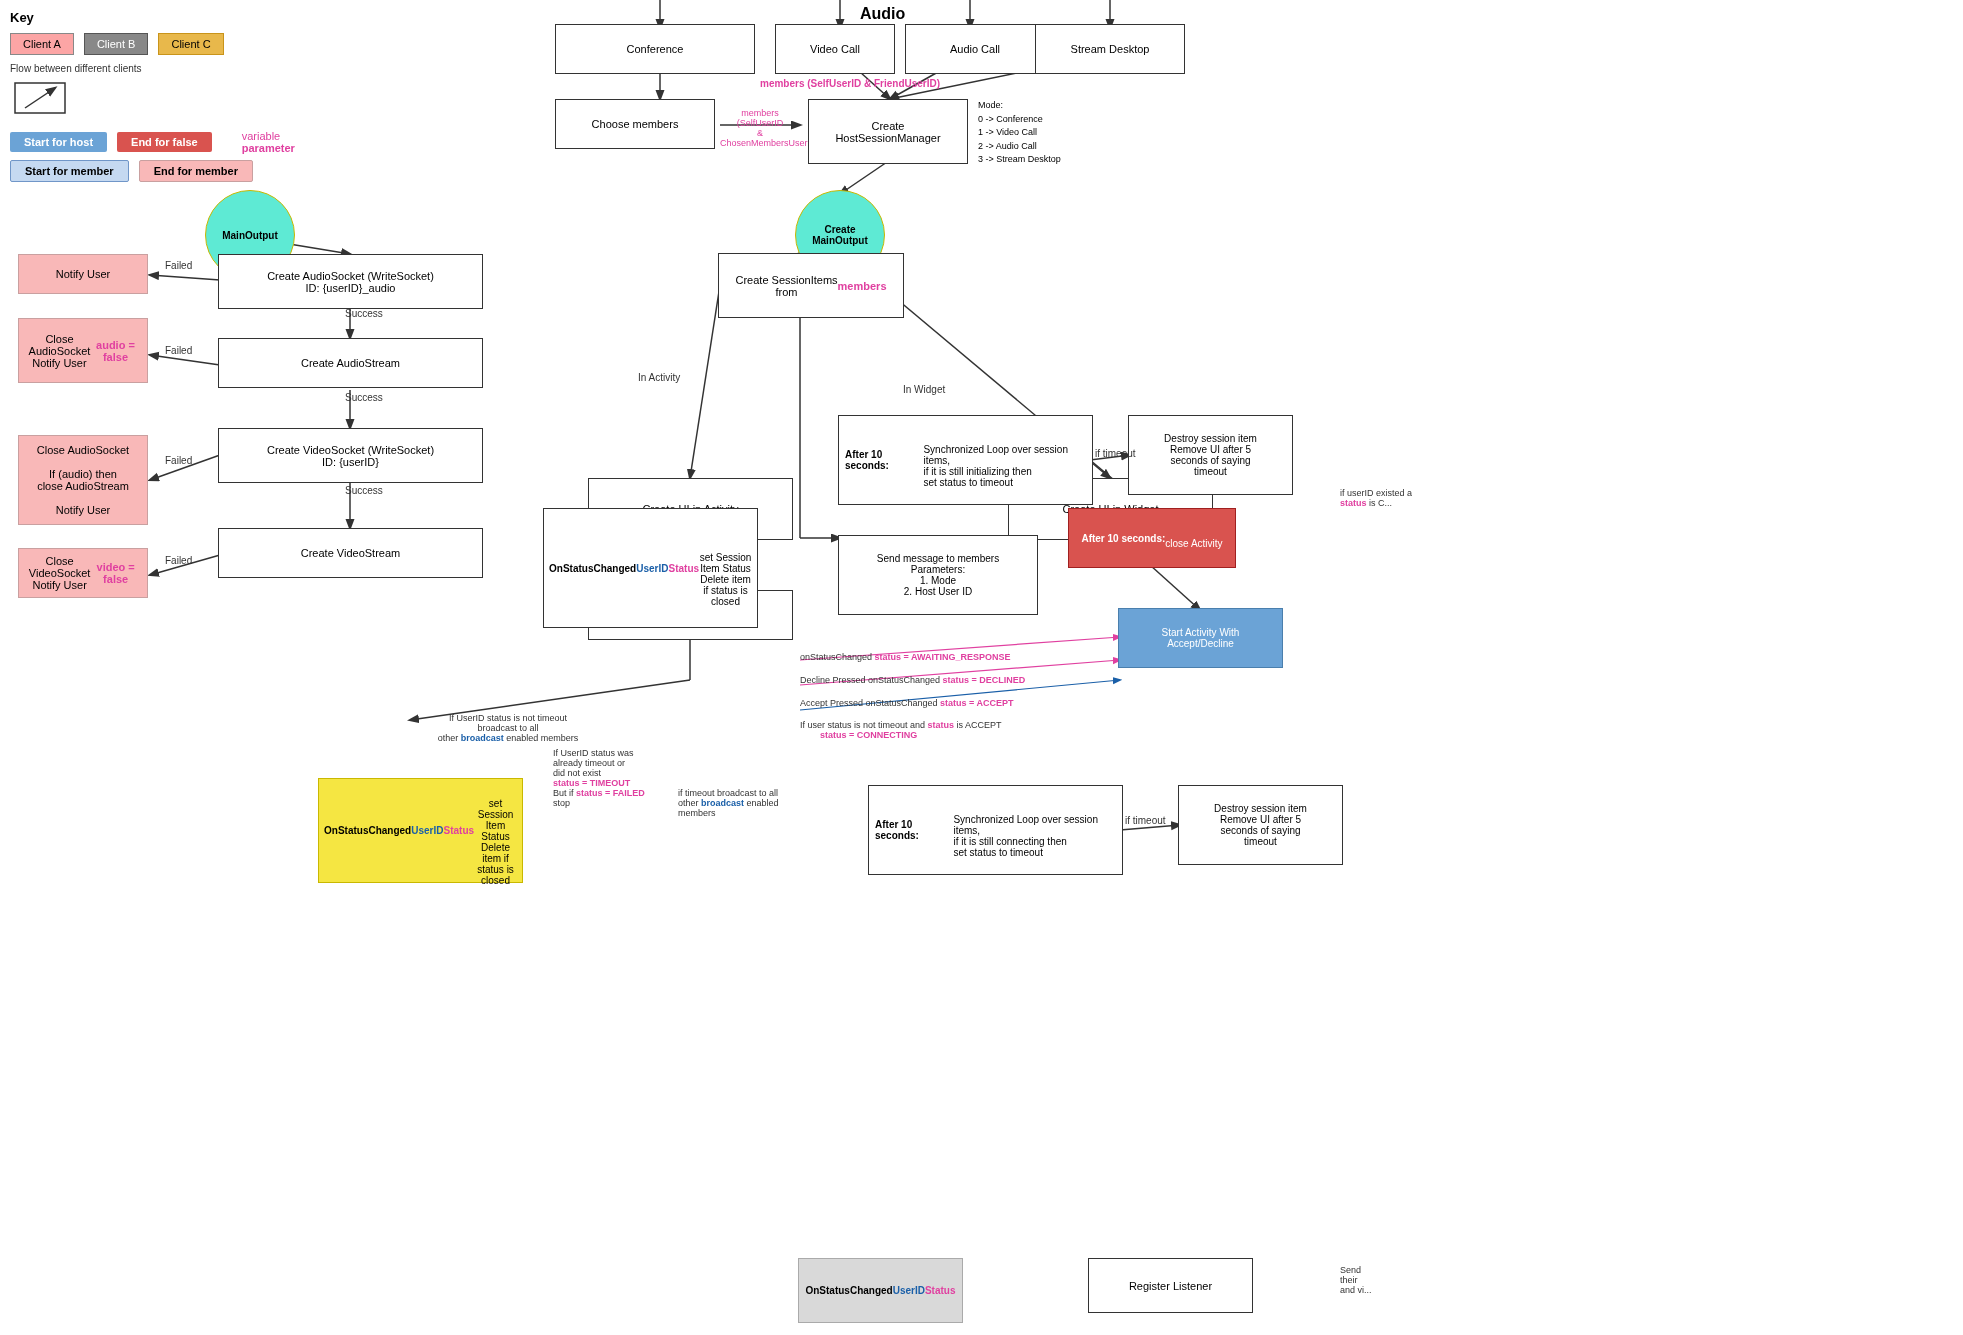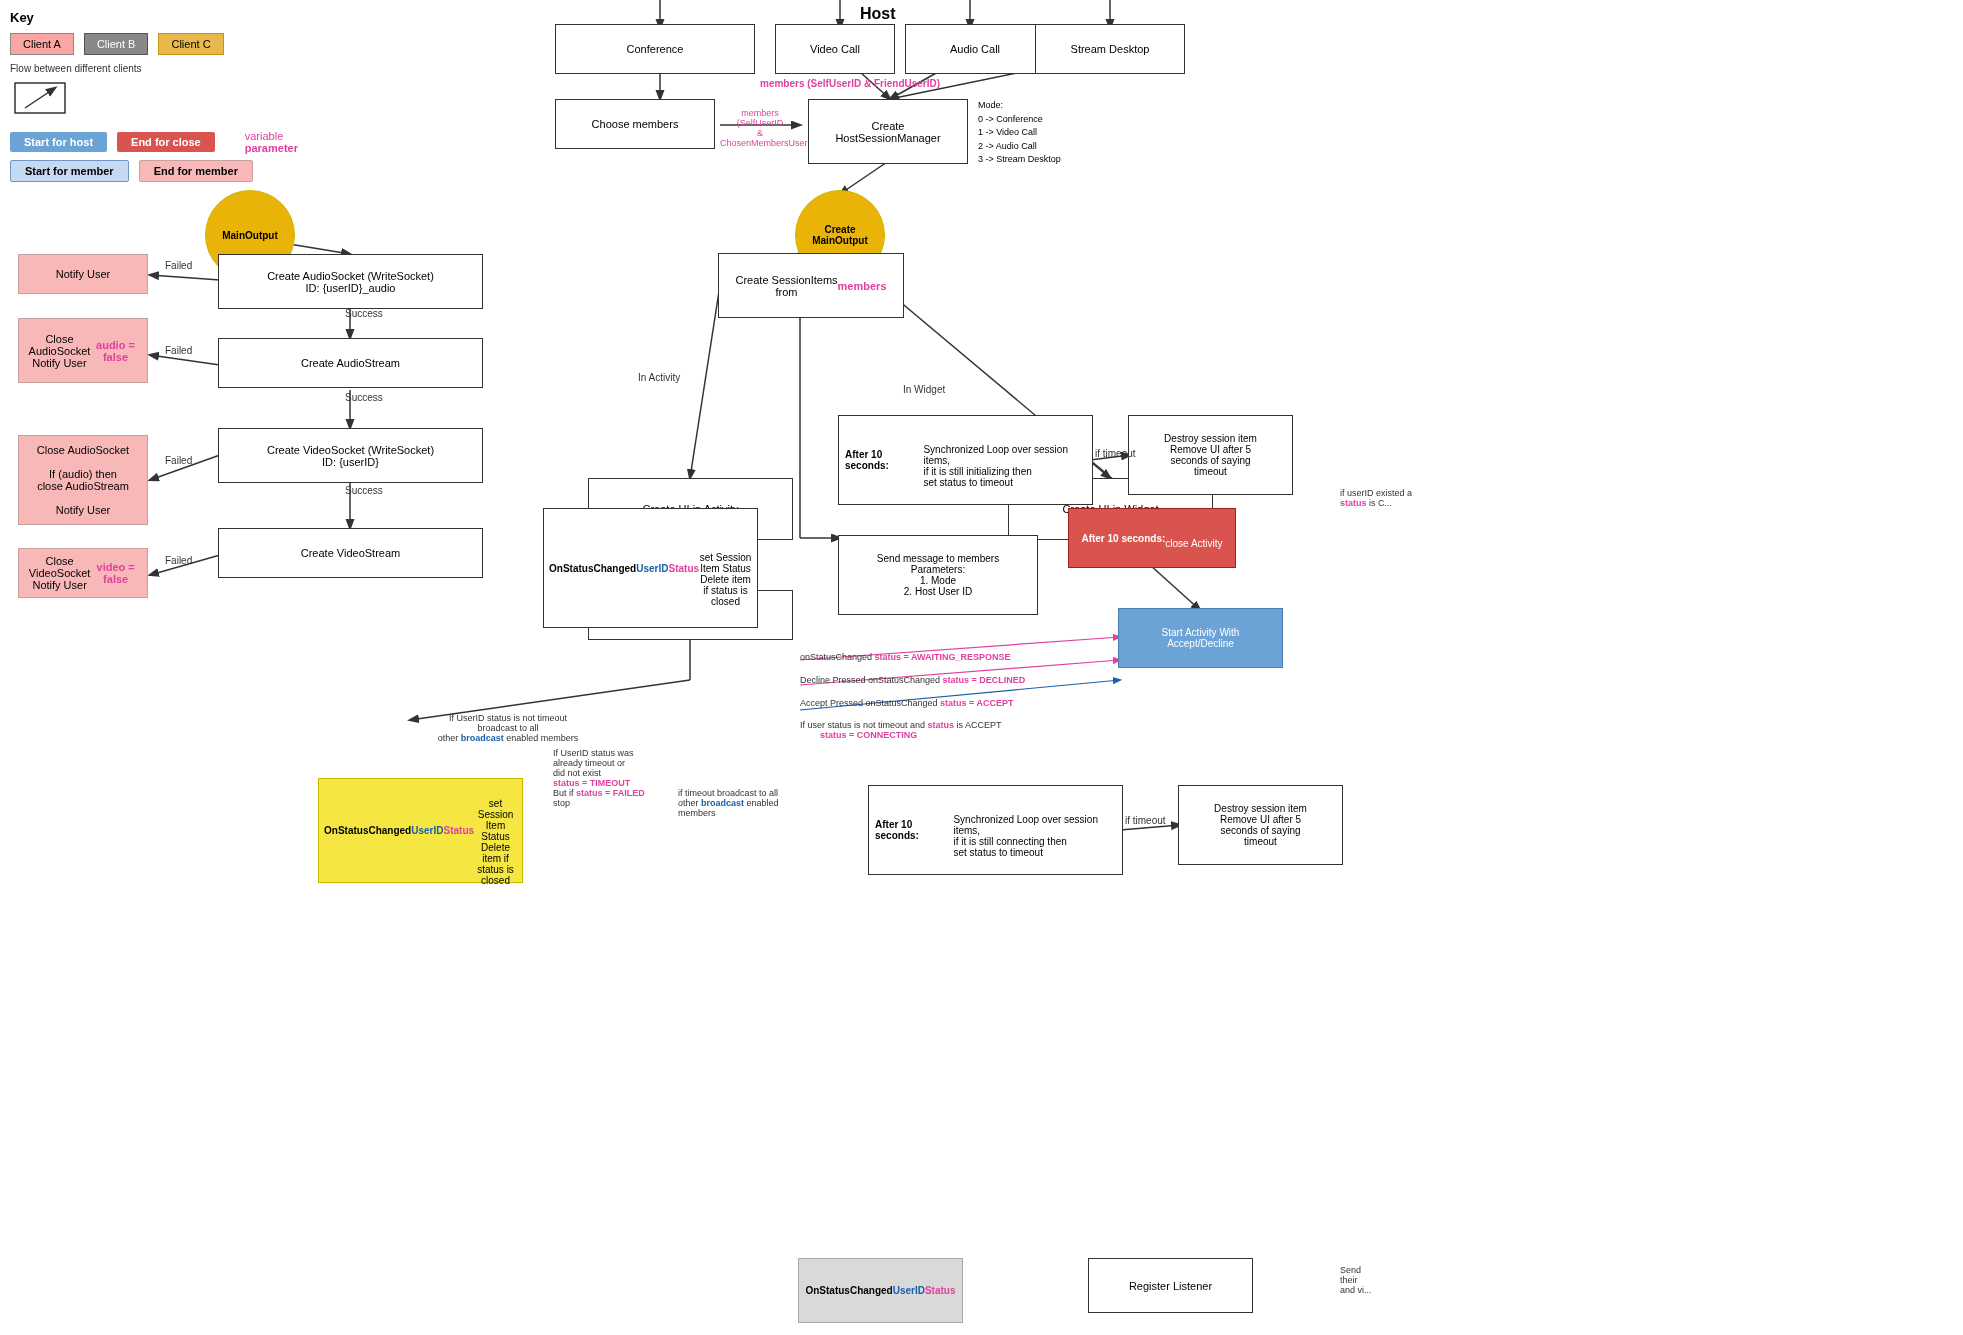--- a/index.html
+++ b/index.html
@@ -98,21 +98,21 @@
       border: 1.5px solid #c9a0a0;
     }
 
     .box-red {
       background: #d9534f;
       color: #fff;
       border: 1.5px solid #a02020;
     }
 
     .box-yellow {
-      background: #eab308;
+      background: #5eead4;
       border: 1.5px solid #c9b800;
       border-radius: 50%;
       display: flex;
       align-items: center;
       justify-content: center;
       text-align: center;
       font-size: 10px;
       font-weight: bold;
     }
 
@@ -235,33 +235,33 @@
     </div>
     <div class="key-flow-label">Flow between different clients</div>
     <div style="margin-bottom:10px;">
       <svg width="60" height="40">
         <rect x="5" y="5" width="50" height="30" fill="none" stroke="#333" stroke-width="1.5"></rect>
         <line x1="15" y1="30" x2="45" y2="10" stroke="#333" stroke-width="1.5" marker-end="url(#arrow)"></line>
       </svg>
     </div>
     <div class="key-legend-row">
       <div class="legend-box legend-blue">Start for host</div>
-      <div class="legend-box legend-red">End for close</div>
+      <div class="legend-box legend-red">End for false</div>
       <div style="margin-left:20px;">
         <div class="variable-label">variable</div>
         <div class="parameter-label">parameter</div>
       </div>
     </div>
     <div class="key-legend-row" style="margin-top:6px;">
       <div class="legend-box" style="background:#c5d9f1;border:1.5px solid #7096c8;">Start for member</div>
       <div class="legend-box" style="background:#f9b8b8;border:1.5px solid #c9a0a0;">End for member</div>
     </div>
   </div>
 
-  <div style="position:absolute;top:5px;left:860px;font-size:16px;font-weight:bold;">Host</div>
+  <div style="position:absolute;top:5px;left:860px;font-size:16px;font-weight:bold;">Audio</div>
 
   <div class="box box-white" style="left:555px;top:24px;width:200px;height:50px;">Conference</div>
   <div class="box box-white" style="left:775px;top:24px;width:120px;height:50px;">Video Call</div>
   <div class="box box-white" style="left:905px;top:24px;width:140px;height:50px;">Audio Call</div>
   <div class="box box-white" style="left:1035px;top:24px;width:150px;height:50px;">Stream Desktop</div>
 
   <div style="position:absolute;top:78px;left:760px;font-size:10px;color:#e040a0;font-weight:bold;">members (SelfUserID &amp; FriendUserID)</div>
 
   <div class="box box-white" style="left:555px;top:99px;width:160px;height:50px;">Choose members</div>
 

